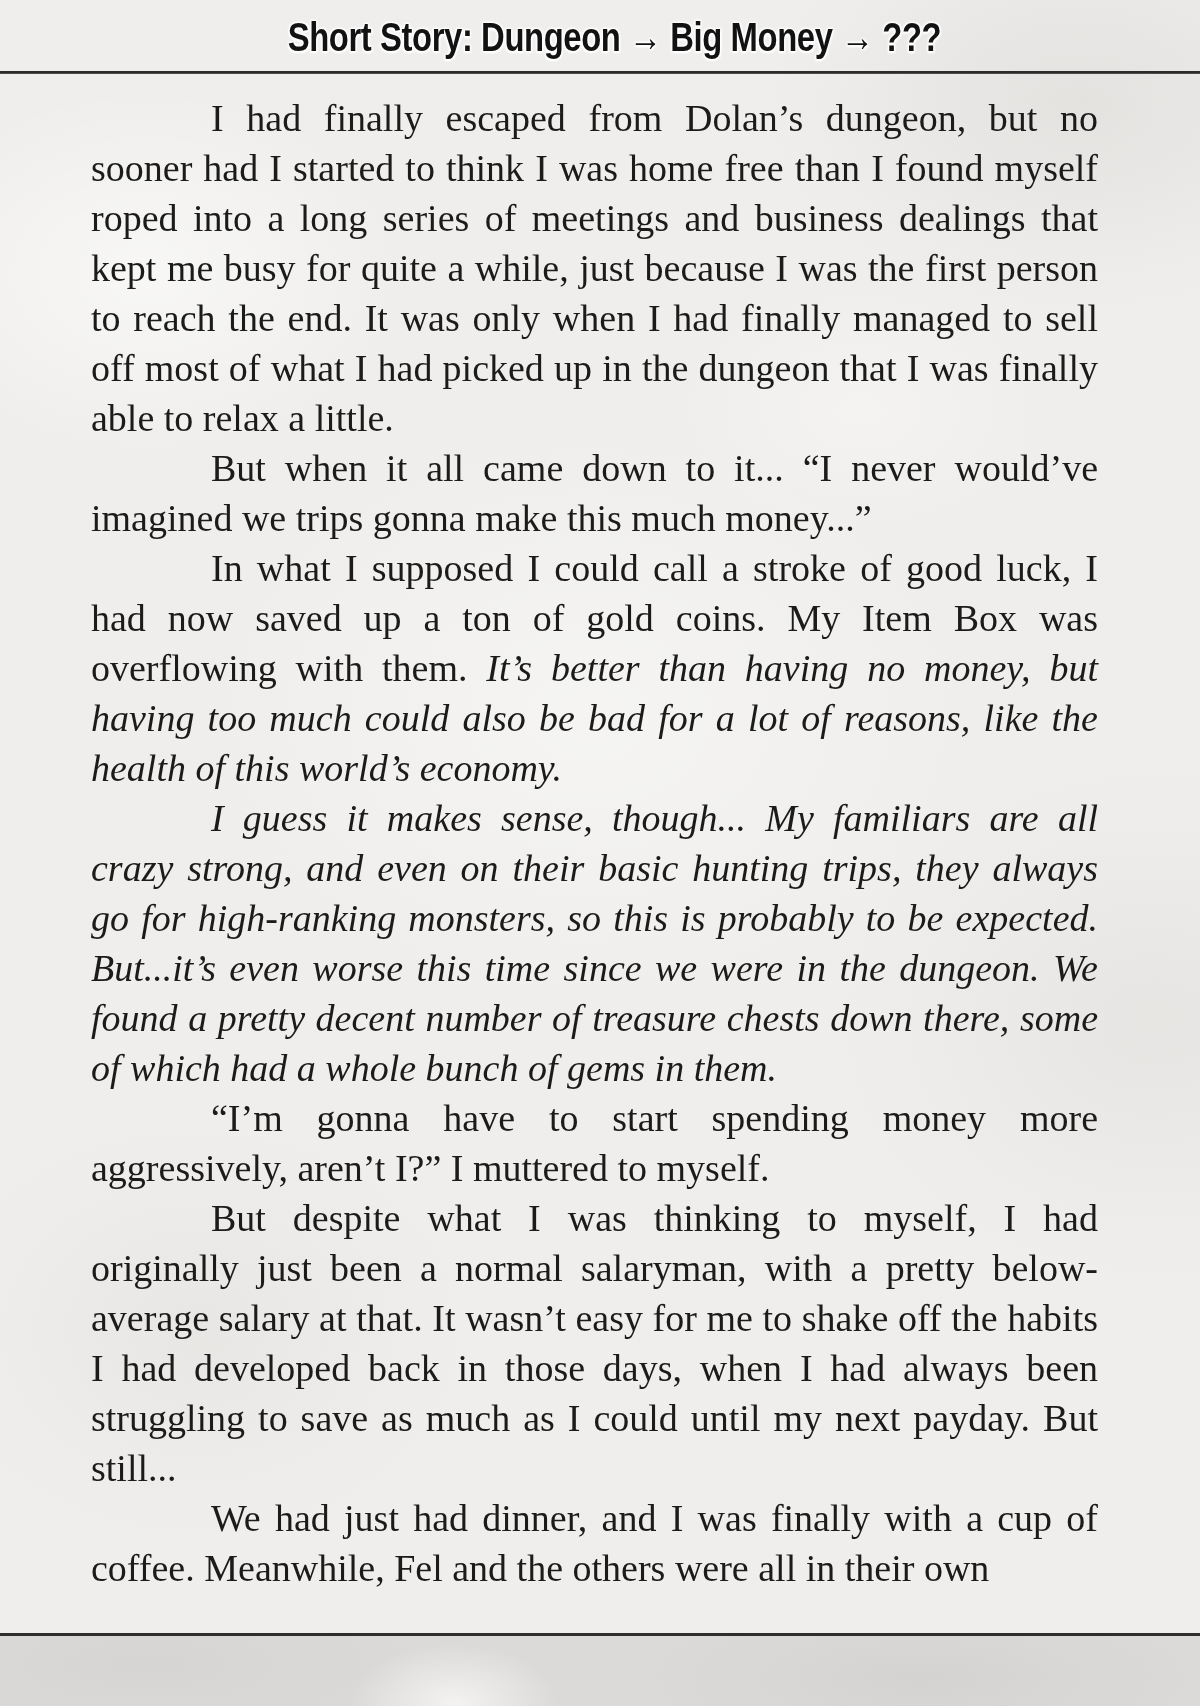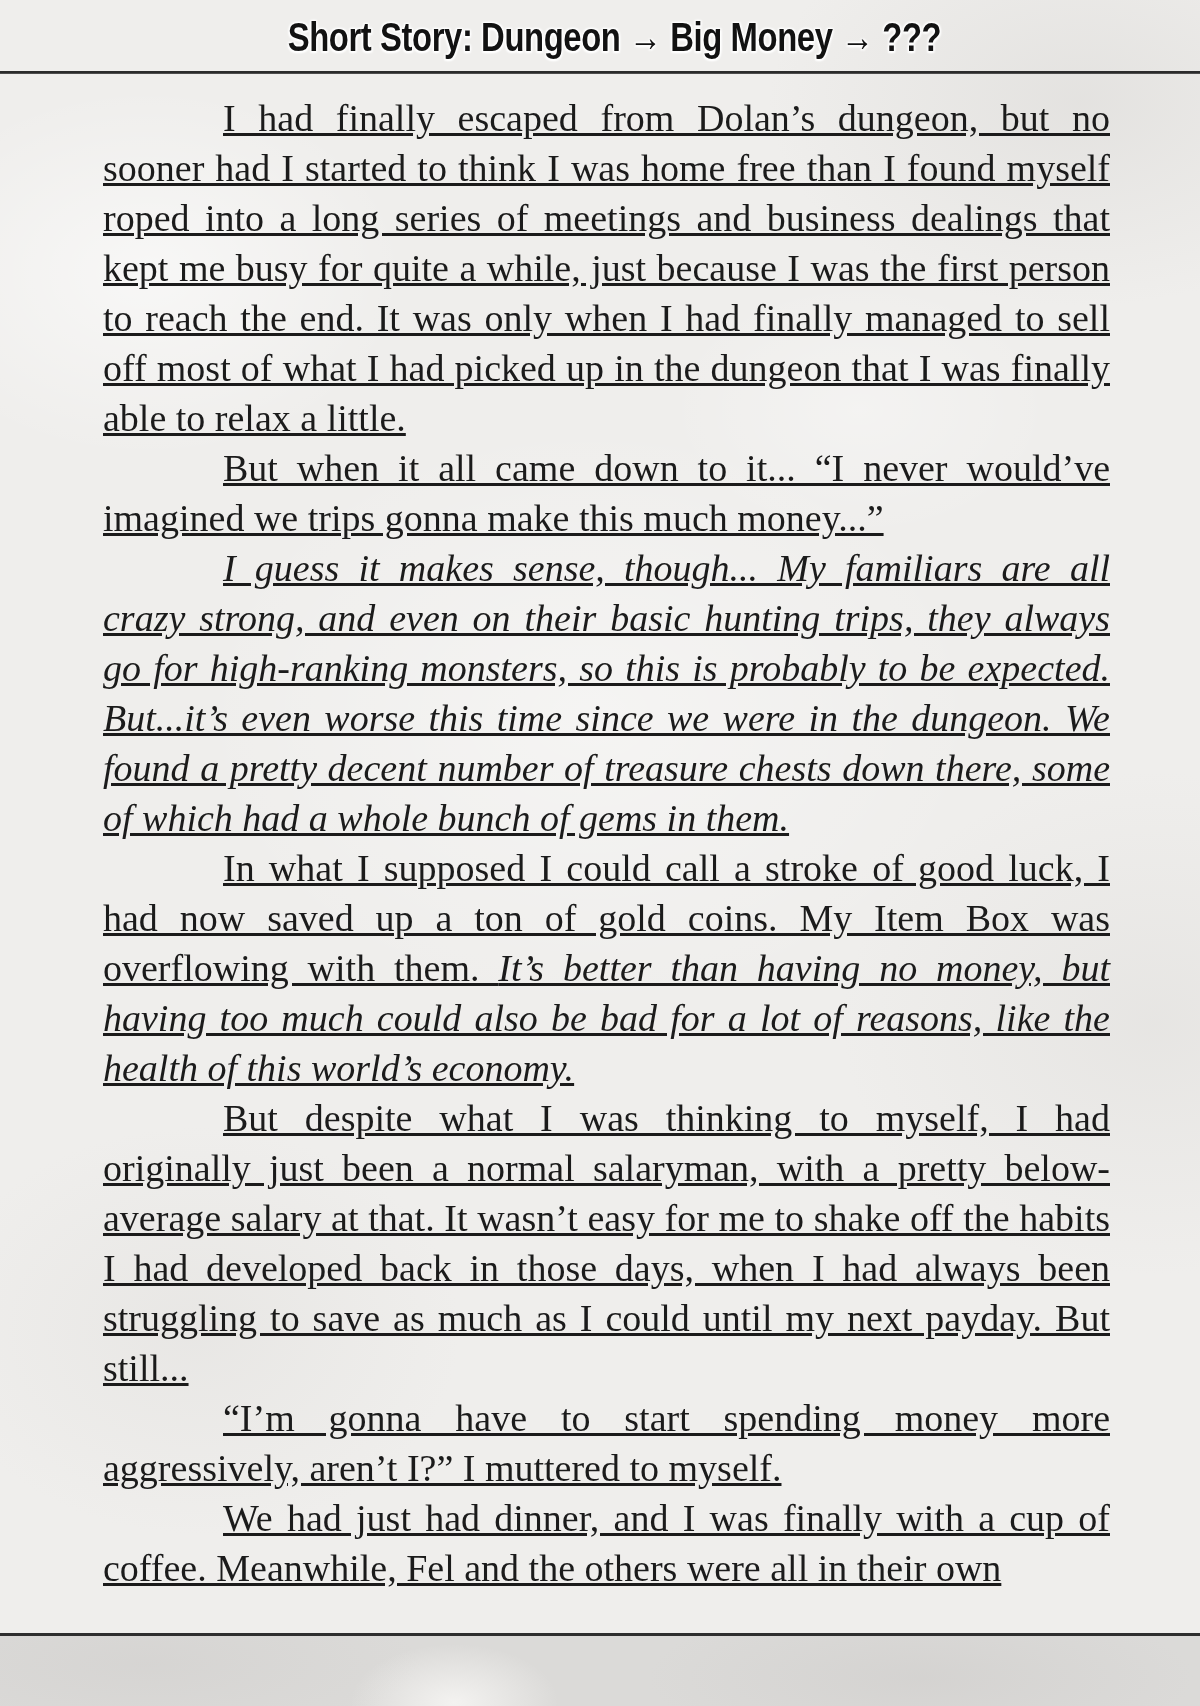--- a/index.html
+++ b/index.html
@@ -49,25 +49,24 @@
   .rule-top {
     position: absolute;
     top: 71px; left: 0; right: 0;
     height: 2px;
     background: #2b2b2b;
     border-bottom: 1px solid rgba(120,120,120,0.45);
   }
   .text-block {
     position: absolute;
     top: 93px;
-    left: 103px;
+    left: 91px;
     width: 1007px;
     font-size: 38px;
     line-height: 50px;
-    text-decoration: underline;
   }
   .para {
     margin: 0;
     text-indent: 120px;
     text-align: justify;
   }
   .seg { font-style: normal; }
   .seg.italic { font-style: italic; }
   .rule-bottom {
     position: absolute;
@@ -100,33 +99,33 @@
 
     <p class="para">
       <span class="seg">I had finally escaped from Dolan’s dungeon, but no sooner had I started to think I was home free than I found myself roped into a long series of meetings and business dealings that kept me busy for quite a while, just because I was the first person to reach the end. It was only when I had finally managed to sell off most of what I had picked up in the dungeon that I was finally able to relax a little.</span>
     </p>
 
     <p class="para">
       <span class="seg">But when it all came down to it... “I never would’ve imagined we trips gonna make this much money...”</span>
     </p>
 
     <p class="para">
+      <span class="seg">In what I supposed I could call a stroke of good luck, I had now saved up a ton of gold coins. My Item Box was overflowing with them. </span><span class="seg italic">It’s better than having no money, but having too much could also be bad for a lot of reasons, like the health of this world’s economy.</span>
+    </p>
+
+    <p class="para">
       <span class="seg italic">I guess it makes sense, though... My familiars are all crazy strong, and even on their basic hunting trips, they always go for high-ranking monsters, so this is probably to be expected. But...it’s even worse this time since we were in the dungeon. We found a pretty decent number of treasure chests down there, some of which had a whole bunch of gems in them.</span>
     </p>
 
     <p class="para">
-      <span class="seg">In what I supposed I could call a stroke of good luck, I had now saved up a ton of gold coins. My Item Box was overflowing with them. </span><span class="seg italic">It’s better than having no money, but having too much could also be bad for a lot of reasons, like the health of this world’s economy.</span>
+      <span class="seg">“I’m gonna have to start spending money more aggressively, aren’t I?” I muttered to myself.</span>
     </p>
 
     <p class="para">
       <span class="seg">But despite what I was thinking to myself, I had originally just been a normal salaryman, with a pretty below-average salary at that. It wasn’t easy for me to shake off the habits I had developed back in those days, when I had always been struggling to save as much as I could until my next payday. But still...</span>
-    </p>
-
-    <p class="para">
-      <span class="seg">“I’m gonna have to start spending money more aggressively, aren’t I?” I muttered to myself.</span>
     </p>
 
     <p class="para">
       <span class="seg">We had just had dinner, and I was finally with a cup of coffee. Meanwhile, Fel and the others were all in their own</span>
     </p>
 
   </main>
 
   <div class="rule-bottom"></div>
   <div class="footer-band"></div>

